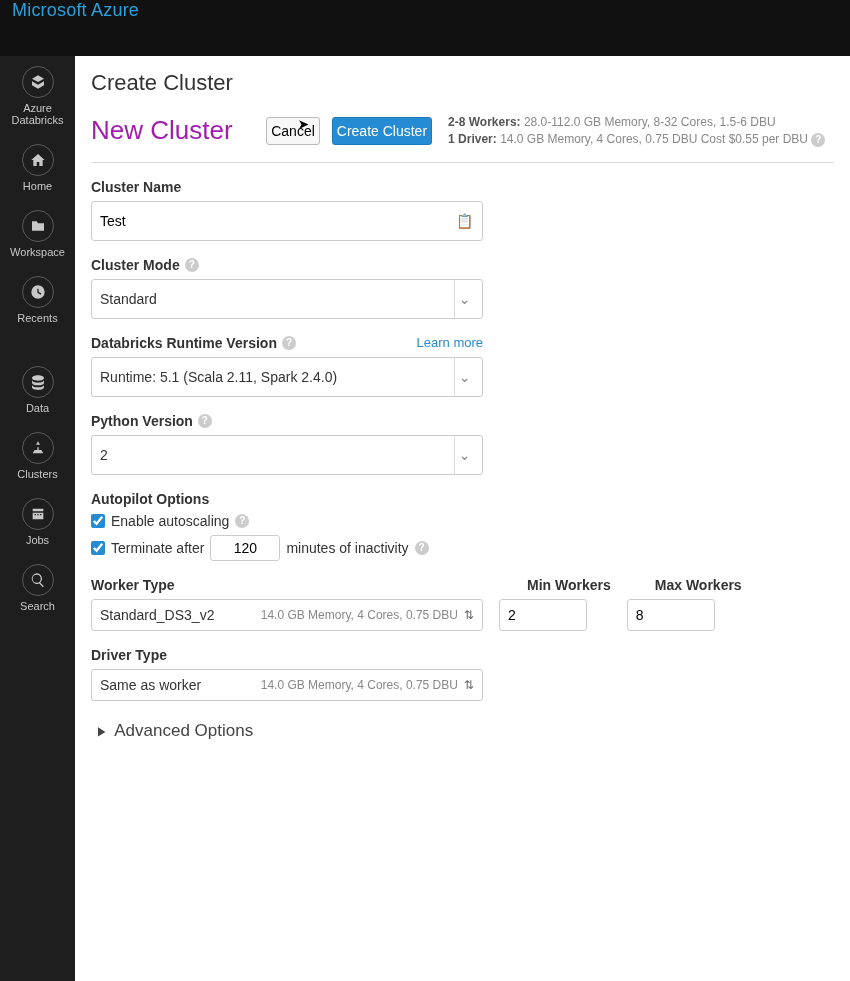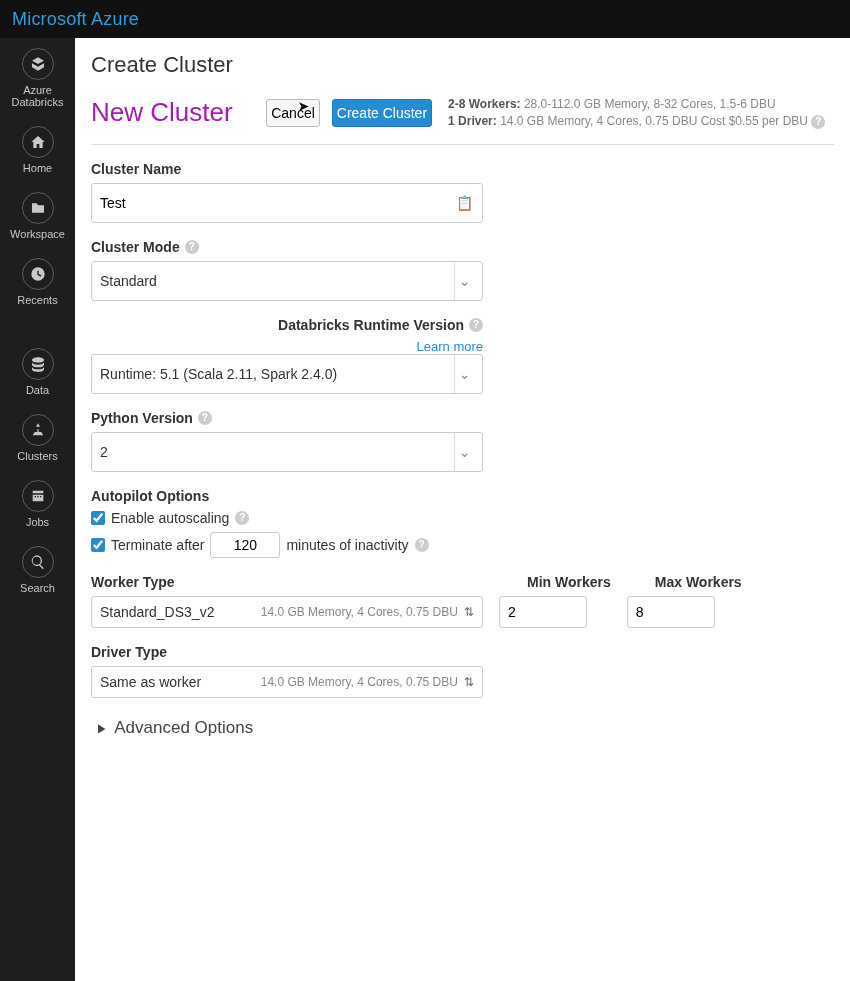--- a/index.html
+++ b/index.html
@@ -7,24 +7,23 @@
     font-family: "Helvetica Neue", Helvetica, Arial, sans-serif;
     font-size: 14px;
     color: #333;
     width: 850px;
     height: 981px;
     background: #fff;
     overflow: hidden;
   }
   .topbar {
     background: #111;
-    height: 38px;
+    height: 56px;
     padding: 0 12px;
     display: flex;
-    align-items: center;
   }
   .brand {
     color: #29a0dd;
     font-size: 18px;
     font-weight: 400;
     letter-spacing: 0.2px;
   }
   .frame {
     display: flex;
     height: 943px;
@@ -109,21 +108,21 @@
     display: flex;
     align-items: center;
     gap: 5px;
   }
   .help-icon {
     display:inline-flex; width:14px; height:14px; border-radius:50%;
     background:#ccc; color:#fff; font-size:10px; align-items:center; justify-content:center;
     font-weight:bold;
   }
   .row { margin-bottom: 16px; }
-  .row-top { display:flex; justify-content:space-between; align-items:flex-end;flex-direction:column; }
+  .row-top { display:flex; justify-content:space-between; align-items:flex-start; }
   .learn-more { color:#258bd2; font-size:13px; cursor:pointer; }
   .input-text, .select {
     width: 392px;
     height: 40px;
     border: 1px solid #ccc;
     border-radius: 3px;
     padding: 0 8px;
     font-size: 14px;
     background:#fff;
     display:flex; align-items:center; justify-content:space-between;

